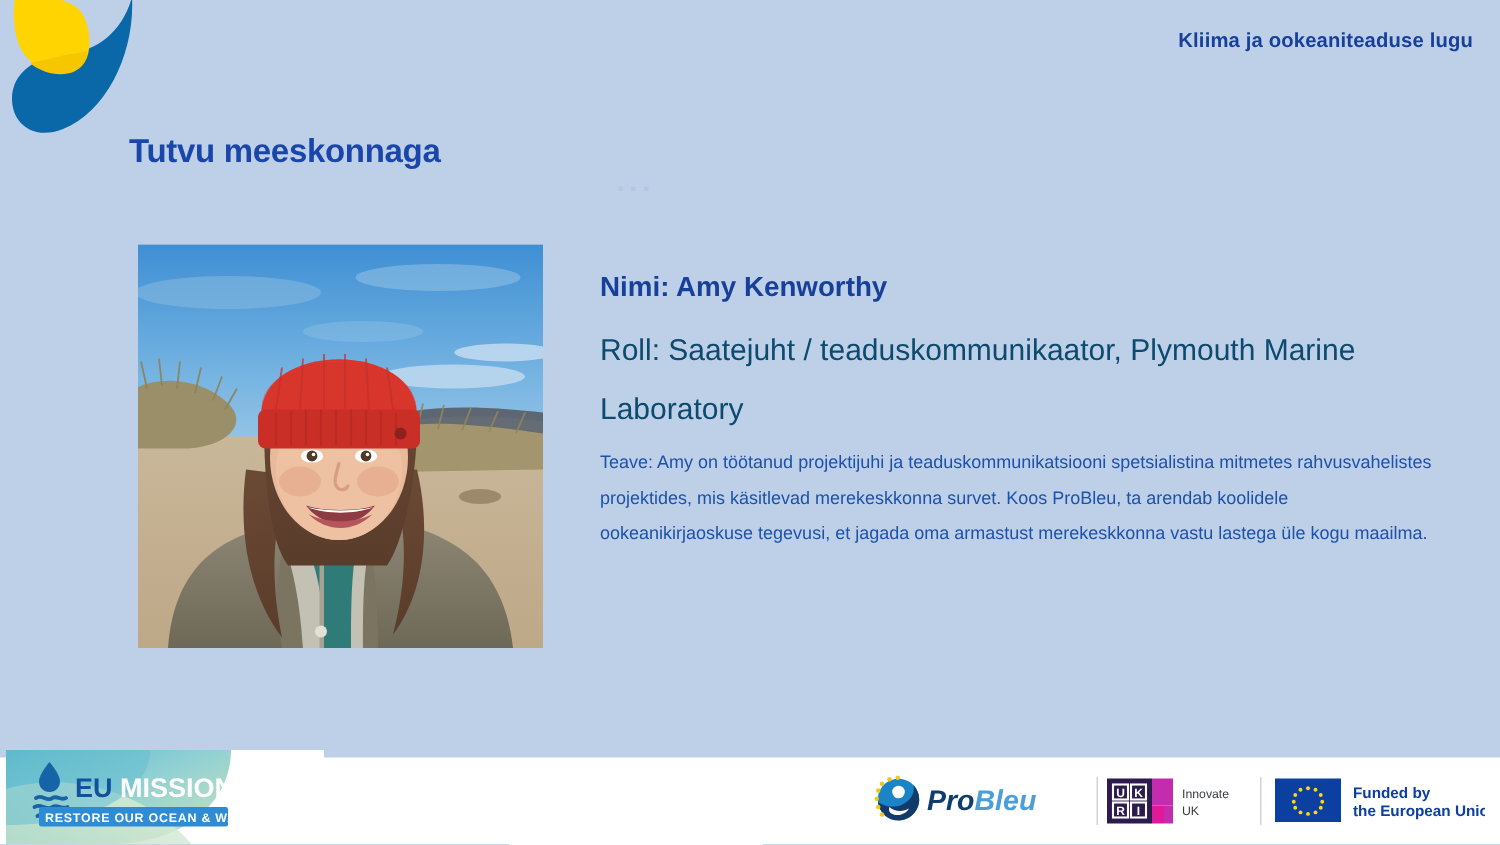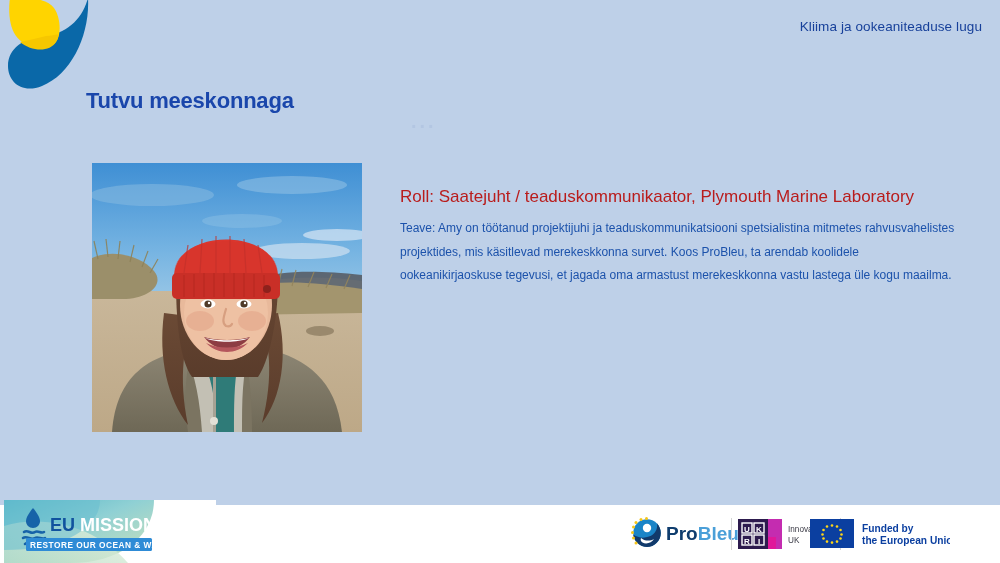--- a/index.html
+++ b/index.html
@@ -11,21 +11,21 @@
   }
   #slide{position:absolute;inset:0;background:#bed0e8;overflow:hidden;}
 
   
   .brandmark{position:absolute;left:2px;top:-4px;width:96px;height:106px;}
   .brandmark svg{display:block;width:100%;height:100%;}
 
   
   .header-label{
     position:absolute;right:18px;top:19px;
-    font-size:13.5px;font-weight:normal;color:#17409a;
+    font-size:13.5px;font-weight:bold;color:#17409a;
     letter-spacing:.1px;white-space:nowrap;
   }
 
   
   .page-title{
     position:absolute;left:86px;top:88px;
     font-size:22px;font-weight:bold;color:#1a46ab;
     letter-spacing:-0.2px;white-space:nowrap;
   }
   .title-dots{
@@ -43,55 +43,55 @@
   
   .bio{
     position:absolute;left:400px;top:180px;width:562px;
     color:#1b4fa8;
   }
   .bio .nimi{
     font-size:18.5px;font-weight:bold;color:#17409a;
     margin:0 0 13px 0;line-height:1.2;
   }
   .bio .roll{
-    font-size:17px;line-height:1.95;margin:0 0 0 0;color:#b91c1c;
+    font-size:20px;line-height:1.95;margin:0 0 0 0;color:#0c4a6e;
   }
   .bio .teave{
     font-size:12px;line-height:1.95;margin:4px 0 0 0;color:#1c52ab;
   }
 
   
   .footer{
     position:absolute;left:0;bottom:0;width:1000px;height:58px;background:#ffffff;
   }
 
   
   .eu-missions{
     position:absolute;left:4px;bottom:0;width:212px;height:63px;overflow:hidden;
   }
   .eu-missions svg{display:block;width:100%;height:100%;}
 
   
-  .probleu{position:absolute;left:628px;bottom:11px;width:115px;height:38px;}
+  .probleu{position:absolute;left:580px;bottom:11px;width:115px;height:38px;font-style:italic;}
   .probleu svg{display:block;width:100%;height:100%;}
 
   
   .ukri{position:absolute;left:736px;bottom:12px;width:96px;height:34px;}
   .ukri svg{display:block;width:100%;height:100%;}
 
   
   .logo-sep{
     position:absolute;left:731px;bottom:13px;width:1px;height:32px;background:#d4d4d4;
   }
   .logo-sep2{
     position:absolute;left:840px;bottom:13px;width:1px;height:32px;background:#d4d4d4;
   }
 
   
-  .eu-funded{position:absolute;left:810px;bottom:13px;width:140px;height:33px;}
+  .eu-funded{position:absolute;left:850px;bottom:13px;width:140px;height:33px;}
   .eu-funded svg{display:block;width:100%;height:100%;}
 </style>
 </head>
 <body>
 
 <div id="slide">
 
   <div class="brandmark">
     <svg viewBox="0 0 96 106" xmlns="http://www.w3.org/2000/svg">
       <path d="M86 2 C88 38 70 78 40 90 C20 98 6 86 6 70 C6 52 22 42 42 40 C64 38 80 24 86 2 Z" fill="#0a68a8"></path>
@@ -224,20 +224,21 @@
           <path d="M138 73 L138 110"></path>
             <path d="M152 76 L154 110"></path>
             <path d="M166 82 L170 110"></path>
         </g>
         <circle cx="175" cy="126" r="4" fill="#8e211c"></circle>
       </g>
     </svg>
   </div>
 
   <div class="bio">
+    <p class="nimi">Nimi: Amy Kenworthy</p>
     <p class="roll">Roll: Saatejuht / teaduskommunikaator, Plymouth Marine Laboratory</p>
     <p class="teave">Teave: Amy on töötanud projektijuhi ja teaduskommunikatsiooni spetsialistina mitmetes rahvusvahelistes projektides, mis käsitlevad merekeskkonna survet. Koos ProBleu, ta arendab koolidele ookeanikirjaoskuse tegevusi, et jagada oma armastust merekeskkonna vastu lastega üle kogu maailma.</p>
   </div>
 
   <div class="footer"></div>
 
   <div class="eu-missions">
     <svg viewBox="0 0 212 63" xmlns="http://www.w3.org/2000/svg">
       <defs>
         <linearGradient id="eug" x1="0" y1="0" x2="1" y2="1">

